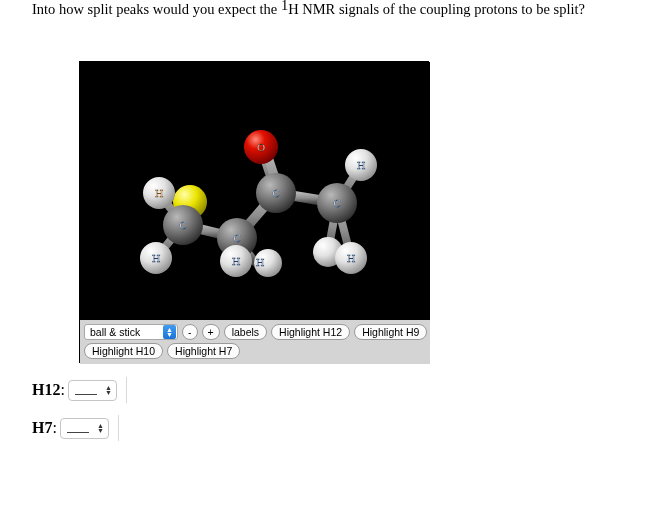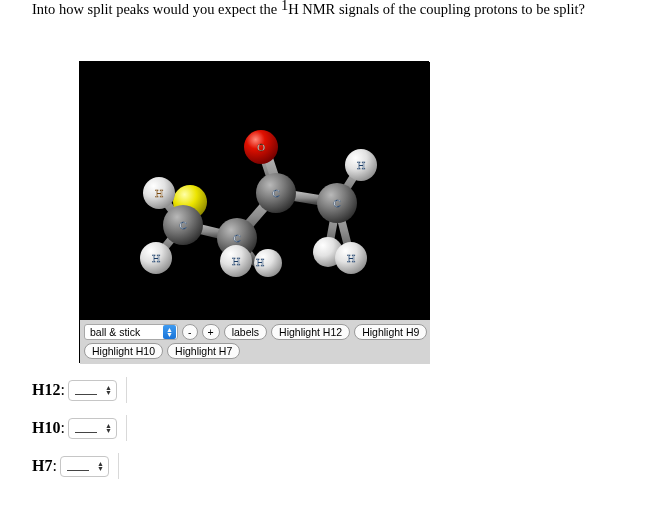--- a/index.html
+++ b/index.html
@@ -321,31 +321,20 @@
       <span class="blank"></span>
       <span class="chev">
           <span>▲</span>
           <span>▼</span>
         </span>
     </span>
     <span class="ans-divider"></span>
   </div>
 
 
-  <div class="ans-row">
-    <span class="ans-label"><span>H10</span><span class="lbl-colon">:</span></span>
-    <span class="ans-select">
-      <span class="blank"></span>
-      <span class="chev">
-          <span>▲</span>
-          <span>▼</span>
-        </span>
-    </span>
-    <span class="ans-divider"></span>
-  </div>
 
   <div class="ans-row">
     <span class="ans-label"><span>H7</span><span class="lbl-colon">:</span></span>
     <span class="ans-select">
       <span class="blank"></span>
       <span class="chev">
           <span>▲</span>
           <span>▼</span>
         </span>
     </span>

